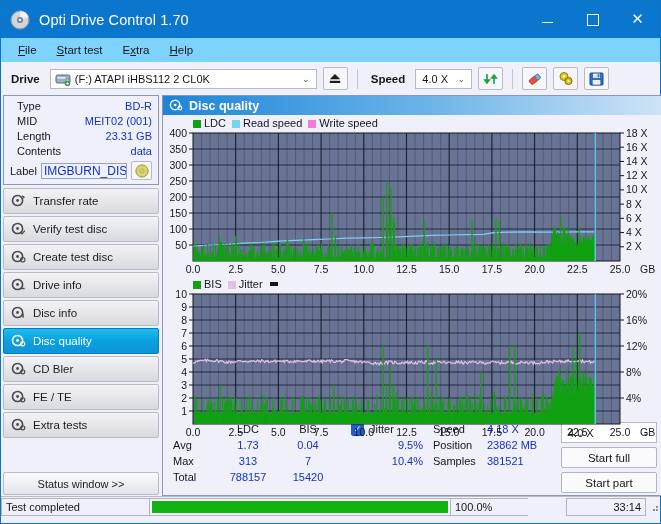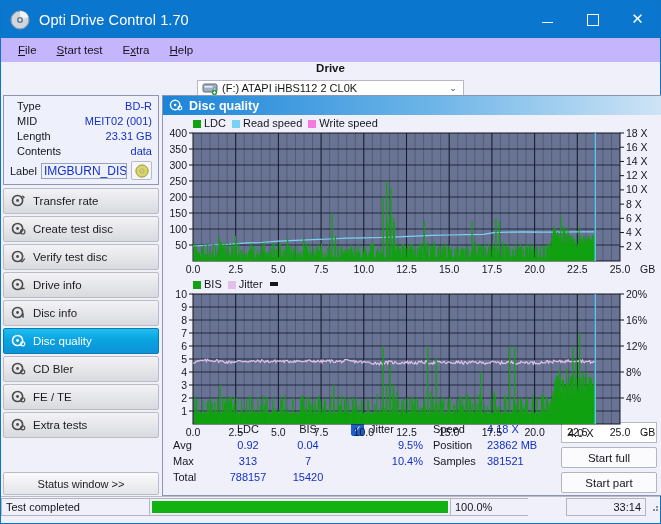--- a/index.html
+++ b/index.html
@@ -33,32 +33,32 @@
   .win-btn{
     width:45px;height:37px;display:flex;align-items:center;justify-content:center;
     color:#fff;font-size:13px;
   }
   .wb-min{border-bottom:1px solid #fff;width:11px;height:0;margin-top:6px;}
   .wb-max{width:10px;height:10px;border:1px solid #fff;}
   .wb-close{font-size:15px;line-height:1;font-family:"DejaVu Sans",sans-serif;}
 
   
   .menubar{
-    height:24px;background:#c4b5fd;display:flex;align-items:center;
+    height:24px;background:#7dd3fc;display:flex;align-items:center;
     padding-left:8px;gap:2px;
   }
   .menu-item{
     padding:3px 9px;font-size:11.5px;color:#16161a;cursor:default;
   }
   .menu-item u{text-decoration:underline;}
 
   
   .toolbar{
     height:33px;background:#eff0fa;display:flex;align-items:center;
-    padding:0 6px;gap:6px;flex-direction:column;
+    padding:0 6px;gap:6px;
   }
   .tb-label{font-size:11.5px;font-weight:bold;color:#16161a;padding:0 4px;}
   .combo{
     height:20px;background:#fff;border:1px solid #b5b8c4;
     display:flex;align-items:center;font-size:11px;color:#16161a;
     padding:0 2px;box-sizing:border-box;
   }
   .combo .cval{flex:1;padding-left:4px;white-space:nowrap;overflow:hidden;}
   .combo .chev{
     width:16px;text-align:center;color:#4d5160;font-size:9px;
@@ -325,31 +325,31 @@
                 <circle cx="7" cy="8" r="5.4" fill="none" stroke="#4a4a4a" stroke-width="1.7"></circle>
                 <circle cx="7" cy="8" r="1.5" fill="#4a4a4a"></circle>
                 <path d="M12 3 l2 1.5 -2 1.5" stroke="#4a4a4a" stroke-width="1.2" fill="none"></path>
               </svg></span>
           <span>Transfer rate</span>
         </div>
         <div class="nav-item">
           <span><svg width="15" height="15" viewBox="0 0 16 16">
                 <circle cx="7" cy="8" r="5.4" fill="none" stroke="#4a4a4a" stroke-width="1.7"></circle>
                 <circle cx="7" cy="8" r="1.5" fill="#4a4a4a"></circle>
-                <circle cx="12.5" cy="11.5" r="2.4" fill="none" stroke="#4a4a4a" stroke-width="1.2"></circle>
+                <path d="M10 12 l1.8 1.8 3-3.6" stroke="#4a4a4a" stroke-width="1.3" fill="none"></path>
               </svg></span>
-          <span>Create test disc</span>
+          <span>Verify test disc</span>
         </div>
         <div class="nav-item">
           <span><svg width="15" height="15" viewBox="0 0 16 16">
                 <circle cx="7" cy="8" r="5.4" fill="none" stroke="#4a4a4a" stroke-width="1.7"></circle>
                 <circle cx="7" cy="8" r="1.5" fill="#4a4a4a"></circle>
-                <path d="M10 12 l1.8 1.8 3-3.6" stroke="#4a4a4a" stroke-width="1.3" fill="none"></path>
+                <circle cx="12.5" cy="11.5" r="2.4" fill="none" stroke="#4a4a4a" stroke-width="1.2"></circle>
               </svg></span>
-          <span>Verify test disc</span>
+          <span>Create test disc</span>
         </div>
         <div class="nav-item">
           <span><svg width="15" height="15" viewBox="0 0 16 16">
                 <circle cx="7" cy="8" r="5.4" fill="none" stroke="#4a4a4a" stroke-width="1.7"></circle>
                 <circle cx="7" cy="8" r="1.5" fill="#4a4a4a"></circle>
                 <rect x="10.5" y="11.5" width="4" height="1.5" fill="#4a4a4a"></rect>
               </svg></span>
           <span>Drive info</span>
         </div>
         <div class="nav-item">
@@ -1746,21 +1746,21 @@
           </svg>
       </div>
 
       <div class="stats">
         <div class="stat-grid">
           <div></div>
           <div class="h">LDC</div>
           <div class="h">BIS</div>
 
           <div class="k">Avg</div>
-          <div class="v">0.92</div>
+          <div class="v">1.73</div>
           <div class="v">0.04</div>
 
           <div class="k">Max</div>
           <div class="v">313</div>
           <div class="v">7</div>
 
           <div class="k">Total</div>
           <div class="v">788157</div>
           <div class="v">15420</div>
         </div>

